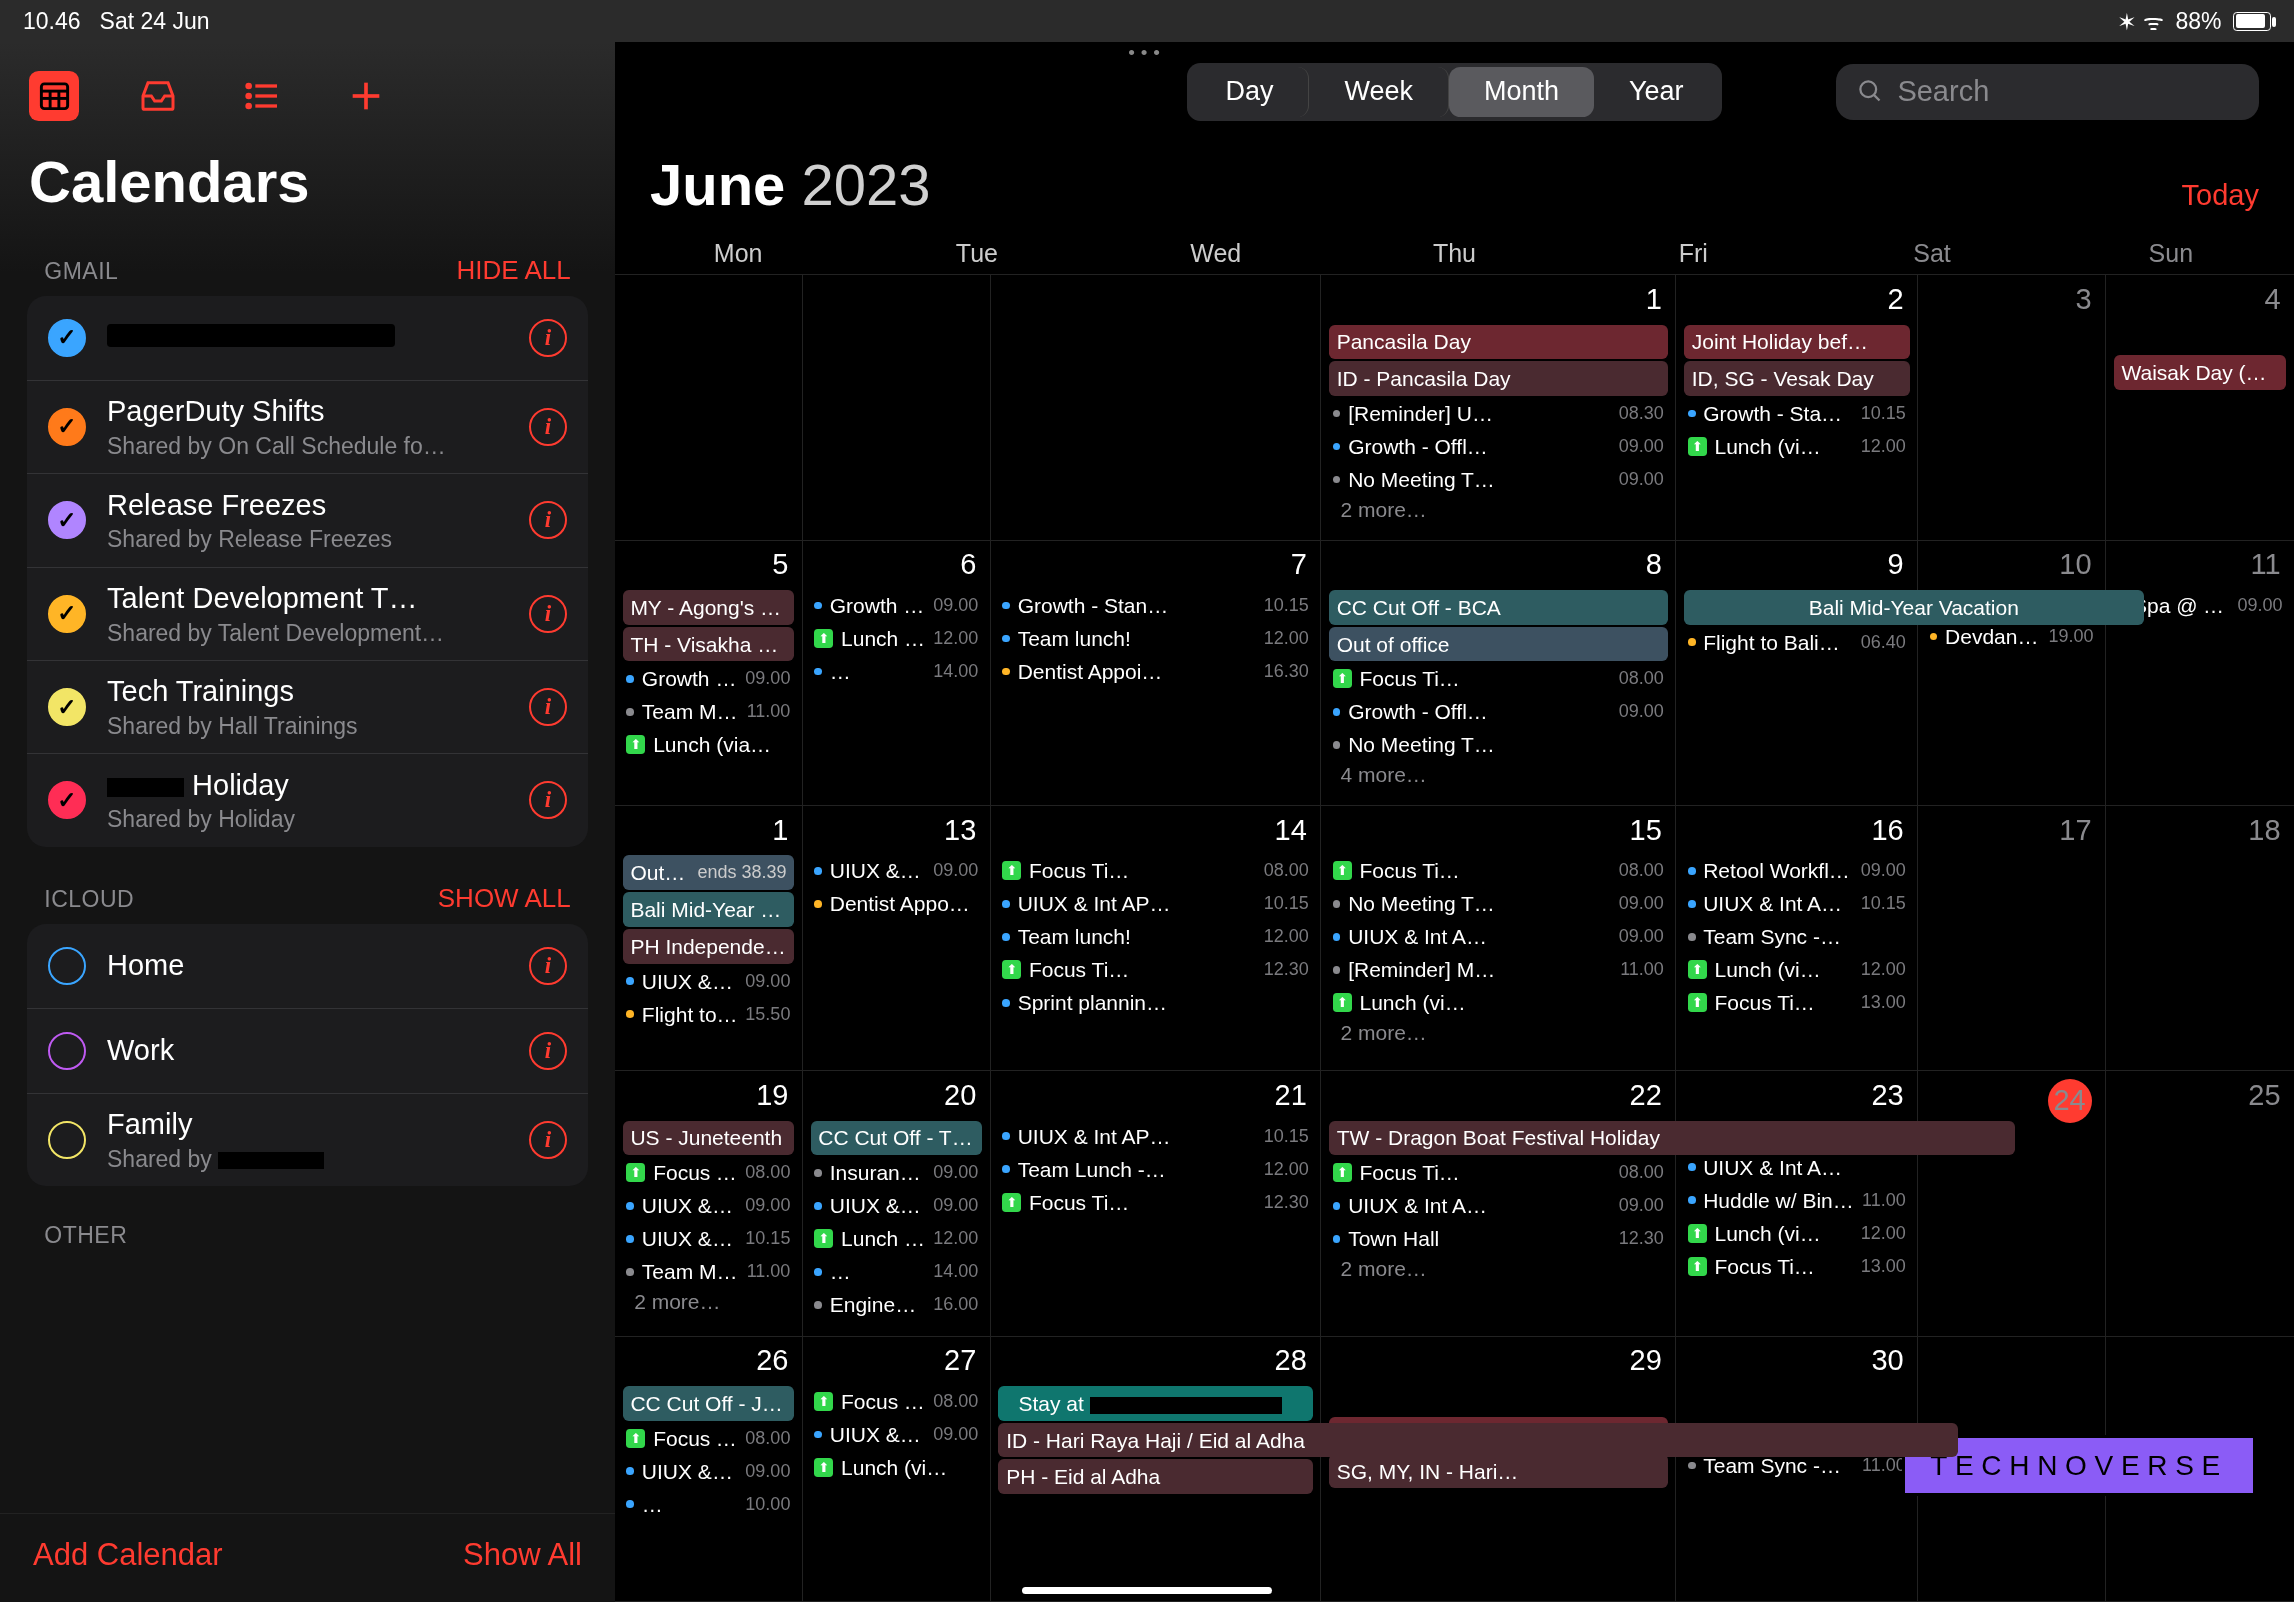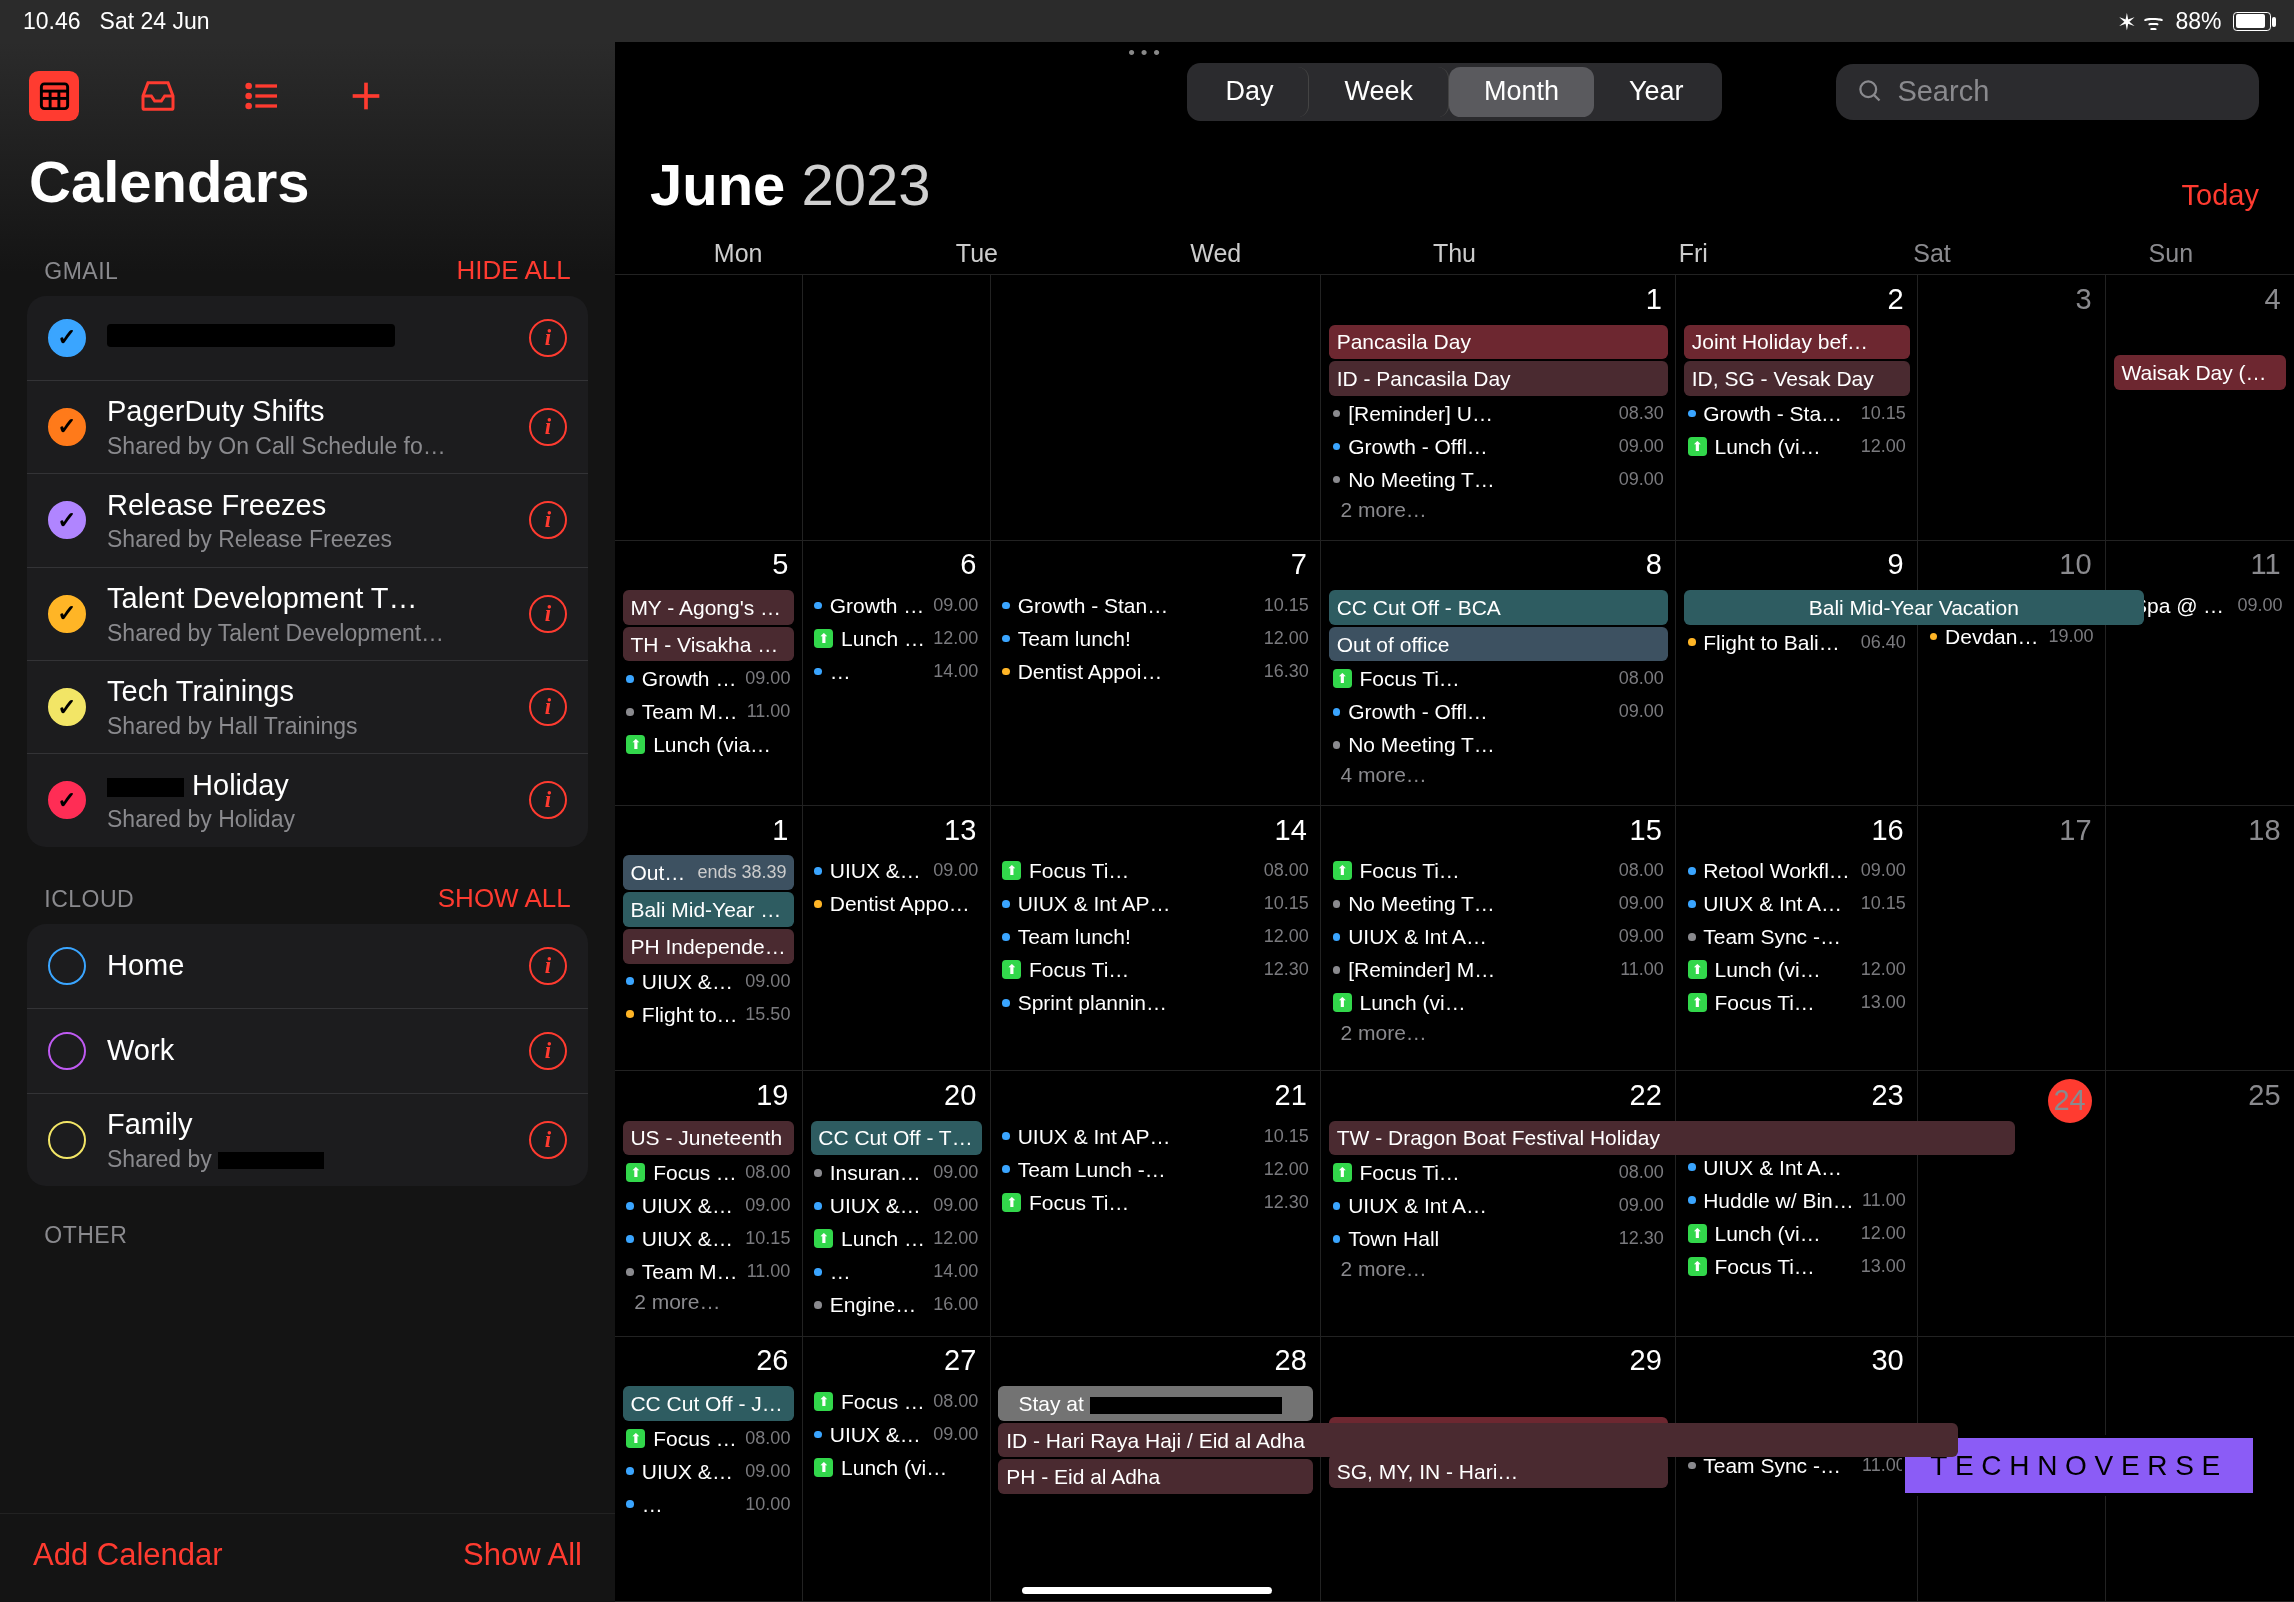--- a/index.html
+++ b/index.html
@@ -843,21 +843,21 @@
             <span class="tm">09.00</span>
           </div>
           <div class="ev">
             <span style="background:#32d74b;width:19px;height:19px;border-radius:3.8px;display:inline-flex;align-items:center;justify-content:center;font-size:13.4px;flex-shrink:0;">⬆</span>
             <span class="txt">Lunch (vi…</span>
             <span class="tm"></span>
           </div>
         </div>
         <div class="cell" style="overflow: visible;">
           <div class="daynum">28</div>
-          <div class="ev banner" style="background: #737373; padding-left: 20px;">
+          <div class="ev banner" style="background: #0f766e; padding-left: 20px;">
             <span class="txt">Stay at <span style="display:inline-block;width:192px;height:17.3px;background:#000;vertical-align:middle;"></span></span>
           </div>
           <div class="ev banner" style="background: rgb(74, 42, 48); width: calc(300% + 17.3px); position: relative; z-index: 2;">
             <span class="txt">ID - Hari Raya Haji / Eid al Adha</span>
           </div>
           <div class="ev banner" style="background: rgb(74, 42, 48);">
             <span class="txt">PH - Eid al Adha</span>
           </div>
         </div>
         <div class="cell">

